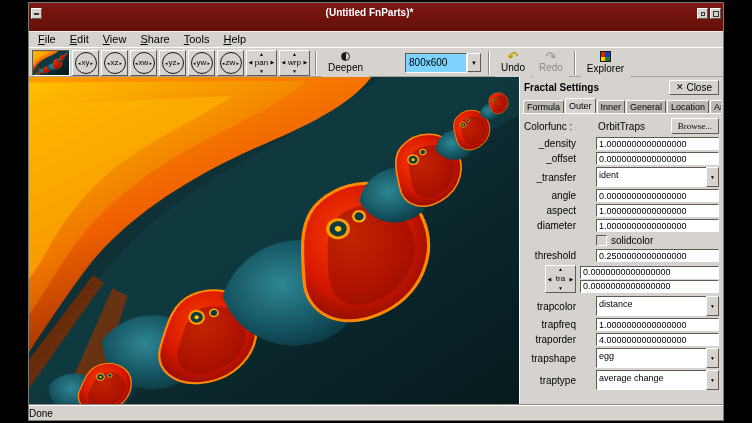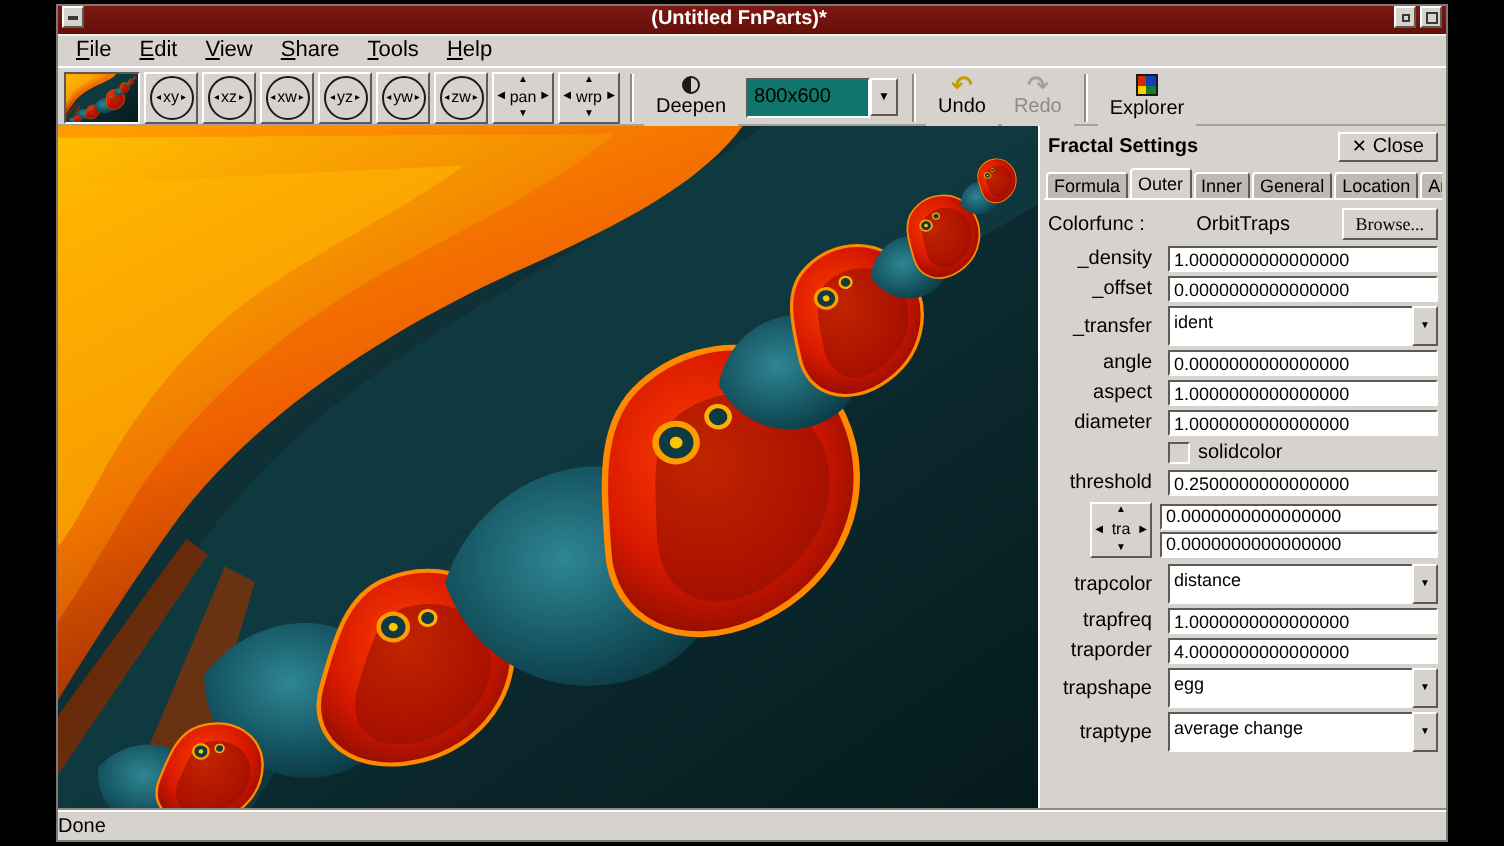--- a/index.html
+++ b/index.html
@@ -1,21 +1,21 @@
 <!DOCTYPE html>
 <html><head>
 <meta charset="utf-8">
 <style>
   * { box-sizing: border-box; margin: 0; padding: 0; }
   html, body { width: 752px; height: 423px; background: #000; font-family: "Liberation Sans", "DejaVu Sans", sans-serif; color: #000; }
   .screen { position: relative; width: 752px; height: 423px; background: #000; overflow: hidden; }
   .window { position: absolute; left: 28px; top: 2px; width: 696px; height: 419px; background: #d6d3ce; border: 1px solid #7d7a74; display: flex; flex-direction: column; }
 
   
-  .titlebar { height: 14px; flex: none; background: linear-gradient(#7e1713, #641008); display: flex; align-items: flex-start; gap: 2px; padding: 0 2px; }
+  .titlebar { height: 28px; flex: none; background: linear-gradient(#7e1713, #641008); display: flex; align-items: flex-end; gap: 2px; padding: 12px 2px; }
   .title { flex: 1; text-align: center; color: #fff; font-size: 10px; font-weight: bold; line-height: 13px; white-space: nowrap; overflow: hidden; }
   .tb-btn { width: 11px; height: 11px; flex: none; background: #d6d3ce; border-top: 1px solid #fff; border-left: 1px solid #fff; border-right: 1px solid #5f5a53; border-bottom: 1px solid #5f5a53; display: flex; align-items: center; justify-content: center; }
   .tb-menu-glyph { width: 5px; height: 2px; background: #3a3733; }
   .tb-min-glyph { width: 4px; height: 4px; border: 1px solid #3a3733; }
   .tb-max-glyph { width: 6px; height: 6px; border: 1px solid #3a3733; }
 
   
   .menubar { height: 16px; flex: none; display: flex; align-items: center; padding-left: 2px; font-size: 11px; box-shadow: inset 0 1px 0 #f2f1ef; }
   .menu-item { padding: 1px 7px 2px; white-space: nowrap; }
 
@@ -38,21 +38,21 @@
   .tool-btn.disabled { color: #8f8b84; }
   .half-circle { width: 9px; height: 9px; border-radius: 50%; border: 1px solid #1c1a18; background: linear-gradient(90deg, #1c1a18 50%, #d6d3ce 50%); }
   .undo-glyph { color: #c79c00; font-size: 13px; line-height: 9px; font-weight: bold; }
   .redo-glyph { color: #a5a19b; font-size: 13px; line-height: 9px; font-weight: bold; }
   .explorer-glyph { width: 11px; height: 11px; display: grid; grid-template-columns: 1fr 1fr; grid-template-rows: 1fr 1fr; border: 1px solid #1c1a18; }
   .explorer-glyph i:nth-child(1) { background: #d42a00; }
   .explorer-glyph i:nth-child(2) { background: #1040c0; }
   .explorer-glyph i:nth-child(3) { background: #ffd000; }
   .explorer-glyph i:nth-child(4) { background: #108030; }
   .combo { display: flex; align-items: center; height: 19px; margin: 0 2px; }
-  .combo-text { width: 62px; height: 20px; background: #0f766e; border-top: 1px solid #5f5a53; border-left: 1px solid #5f5a53; border-right: 1px solid #fff; border-bottom: 1px solid #fff; font-size: 10px; padding: 3px 3px 0; }
+  .combo-text { width: 62px; height: 20px; background: #7dd3fc; border-top: 1px solid #5f5a53; border-left: 1px solid #5f5a53; border-right: 1px solid #fff; border-bottom: 1px solid #fff; font-size: 10px; padding: 3px 3px 0; margin-left: 32px; }
   .combo-arrow { width: 14px; height: 19px; background: #d6d3ce; border-top: 1px solid #fff; border-left: 1px solid #fff; border-right: 1px solid #5f5a53; border-bottom: 1px solid #5f5a53; font-size: 6px; display: flex; align-items: center; justify-content: center; }
   .tsep { width: 0; height: 24px; border-left: 1px solid #8f8b84; border-right: 1px solid #fff; margin: 0 3px; flex: none; }
 
   
   .content { flex: 1; min-height: 0; display: flex; background: #000; }
   .canvas { flex: 1; min-width: 0; background: #051a1d; }
   .canvas svg { width: 100%; height: 100%; display: block; }
 
   
   .settings { width: 204px; flex: none; background: #d6d3ce; border-left: 1px solid #fff; display: flex; flex-direction: column; font-size: 10px; padding: 2px 2px 0; }
@@ -61,21 +61,21 @@
   .close-btn { display: flex; align-items: center; gap: 3px; background: #d6d3ce; border-top: 1px solid #fff; border-left: 1px solid #fff; border-right: 1px solid #5f5a53; border-bottom: 1px solid #5f5a53; font-size: 10px; padding: 1px 6px; font-family: inherit; }
   .x-icon { font-weight: bold; font-size: 9px; line-height: 9px; }
   .tabs { display: flex; align-items: flex-end; overflow: hidden; padding: 0 1px; }
   .tab { font-size: 9px; padding: 1px 3px; background: #bdb9b3; border-top: 1px solid #fff; border-left: 1px solid #fff; border-right: 1px solid #5f5a53; border-radius: 2px 2px 0 0; margin-right: 1px; white-space: nowrap; }
   .tab.active { background: #d6d3ce; padding: 2px 3px; }
   .form { border-top: 1px solid #fff; padding: 3px 2px; display: flex; flex-direction: column; gap: 2px; }
   .cf-row { display: flex; align-items: center; gap: 3px; min-height: 18px; }
   .cf-label { white-space: nowrap; }
   .cf-value { flex: 1; text-align: center; white-space: nowrap; }
   .browse-btn { font-size: 9px; background: #d6d3ce; border-top: 1px solid #fff; border-left: 1px solid #fff; border-right: 1px solid #5f5a53; border-bottom: 1px solid #5f5a53; padding: 2px 6px; font-family: Liberation Serif, serif; }
-  .row { display: grid; grid-template-columns: 52px 1fr; column-gap: 8px; align-items: center; min-height: 13px; }
+  .row { display: grid; grid-template-columns: 52px 1fr; column-gap: 20px; align-items: center; min-height: 13px; }
   .lbl { text-align: right; white-space: nowrap; font-size: 10px; }
   .entry { height: 13px; width: 100%; background: #fff; border-top: 1px solid #5f5a53; border-left: 1px solid #5f5a53; border-right: 1px solid #fff; border-bottom: 1px solid #fff; font-size: 9px; padding: 0 2px; font-family: inherit; outline: none; }
   .dropdown { display: flex; height: 20px; width: 100%; }
   .dd-text { flex: 1; background: #fff; border-top: 1px solid #5f5a53; border-left: 1px solid #5f5a53; border-right: none; border-bottom: 1px solid #fff; font-size: 9px; padding: 2px 2px 0; white-space: nowrap; overflow: hidden; }
   .dd-btn { width: 13px; background: #d6d3ce; border-top: 1px solid #fff; border-left: 1px solid #fff; border-right: 1px solid #5f5a53; border-bottom: 1px solid #5f5a53; font-size: 5px; display: flex; align-items: center; justify-content: center; }
   .check-wrap { display: flex; align-items: center; }
   .checkbox { width: 11px; height: 11px; background: #d6d3ce; border-top: 1px solid #5f5a53; border-left: 1px solid #5f5a53; border-right: 1px solid #fff; border-bottom: 1px solid #fff; margin-right: 4px; }
   .tra-row { display: grid; grid-template-columns: 52px 1fr; column-gap: 4px; align-items: center; margin: 1px 0; }
   .tra-row .fourway { margin-left: auto; height: 28px; }
   .tra-inputs { display: flex; flex-direction: column; gap: 1px; }

